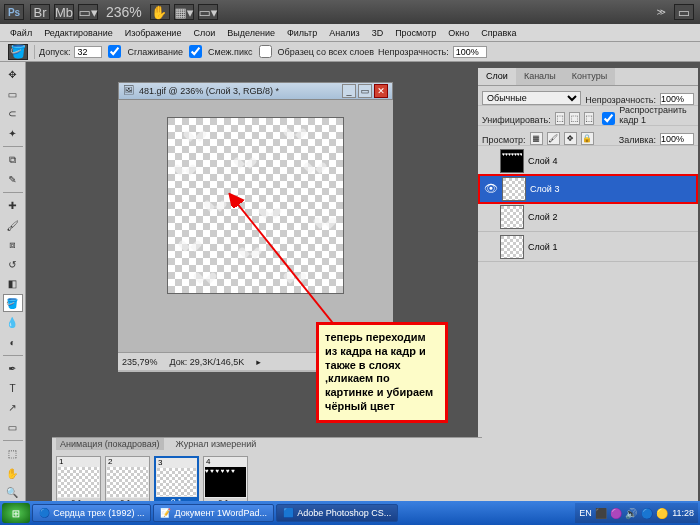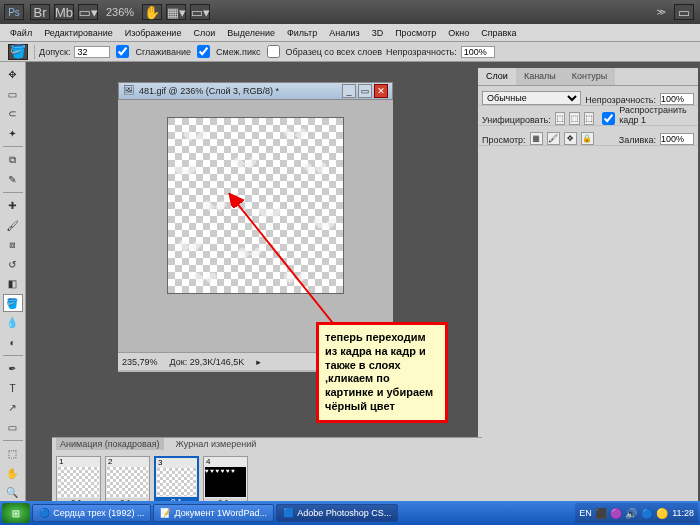--- a/index.html
+++ b/index.html
@@ -1,26 +1,26 @@
 <!DOCTYPE html>
 <html><head>
 <meta charset="utf-8">
 <style>
 *{box-sizing:border-box;margin:0;padding:0;font-family:Tahoma,Arial,sans-serif;font-size:9px;user-select:none}
 body{width:700px;height:525px;background:#535353;overflow:hidden;position:relative}
 .topbar{height:24px;background:linear-gradient(#5a5a5a,#3d3d3d);display:flex;align-items:center;padding:0 4px;color:#ccc}
-.ps-logo{width:20px;height:16px;background:#4a4a4a;border:1px solid #222;display:flex;align-items:center;justify-content:center;color:#8ab5e0;font-weight:normal;font-size:10px;margin-right:4px}
+.ps-logo{width:20px;height:16px;background:#4a4a4a;border:1px solid #222;display:flex;align-items:center;justify-content:center;color:#8ab5e0;font-weight:bold;font-size:10px;margin-right:4px}
 .tb-icon{width:20px;height:16px;background:#4a4a4a;border:1px solid #222;margin:5px 2px;display:flex;align-items:center;justify-content:center;color:#ccc;font-size:13px}
-.tb-zoom{margin:0 6px;color:#ccc;font-size:11px}
+.tb-zoom{margin:0 6px;color:#ccc;font-size:14px}
 .tb-fill{flex:1}
 .workspace-btn{background:#5a5a5a;border:1px solid #888;padding:2px 6px;color:#ddd;font-size:9px}
 .menubar{height:18px;background:#d8d8d8;display:flex;align-items:center;padding:0 4px;border-bottom:1px solid #999}
 .menubar span{padding:2px 6px;color:#111;cursor:default}
 .optbar{height:20px;background:#d4d4d4;display:flex;align-items:center;padding:0 6px;border-bottom:1px solid #999;gap:4px;color:#222}
-.optbar input[type=text]{width:36px;font-size:9px;border:1px solid #999;padding:0 2px}
+.optbar input[type=text]{width:28px;font-size:9px;border:1px solid #999;padding:0 2px}
 .optbar input[type=checkbox]{margin:0 2px}
 .opt-sep{width:1px;height:14px;background:#aaa}
 .main{position:relative;height:463px;display:flex}
 .toolbox{width:26px;background:#d4d4d4;border-right:1px solid #999;display:flex;flex-direction:column;align-items:center;padding-top:4px;gap:2px}
 .tool{width:20px;height:18px;border:0;display:flex;align-items:center;justify-content:center;font-size:10px;color:#333;cursor:default}
 .tool.active{background:#fff;border:1px solid #888}
 .tool-sep{width:20px;height:1px;background:#999;margin:2px 0}
 .fg-bg{width:20px;height:20px;background:linear-gradient(135deg,#00a5c8 50%,#fff 50%);border:1px solid #666;margin-top:2px}
 .viewport{flex:1;background:#535353;position:relative}
 .docwin{position:absolute;left:92px;top:20px;width:275px;height:290px;background:#b8b8b8}
@@ -268,20 +268,42 @@
       <div class="lp-row">
         <span>Просмотр:</span>
         <span class="mini-icon">▦</span>
         <span class="mini-icon">🖌</span>
         <span class="mini-icon">✥</span>
         <span class="mini-icon">🔒</span>
         <span style="flex:1"></span>
         <span>Заливка:</span>
         <input type="text" value="100%" style="">
       </div>
+      <div class="layers-list">
+        <div class="layer">
+          <span class="eye"></span>
+          <div class="lthumb black"></div>
+          <span class="lname">Слой 4</span>
+        </div>
+        <div class="layer selected">
+          <span class="eye">👁</span>
+          <div class="lthumb"></div>
+          <span class="lname">Слой 3</span>
+        </div>
+        <div class="layer">
+          <span class="eye"></span>
+          <div class="lthumb"></div>
+          <span class="lname">Слой 2</span>
+        </div>
+        <div class="layer">
+          <span class="eye"></span>
+          <div class="lthumb"></div>
+          <span class="lname">Слой 1</span>
+        </div>
+      </div>
     </div>
   </div>
 </div>
 
 <div class="taskbar">
   <div class="start">⊞</div>
   <div class="task">
       <span>🔵</span>
       <span>Сердца трех (1992) ...</span>
     </div>

